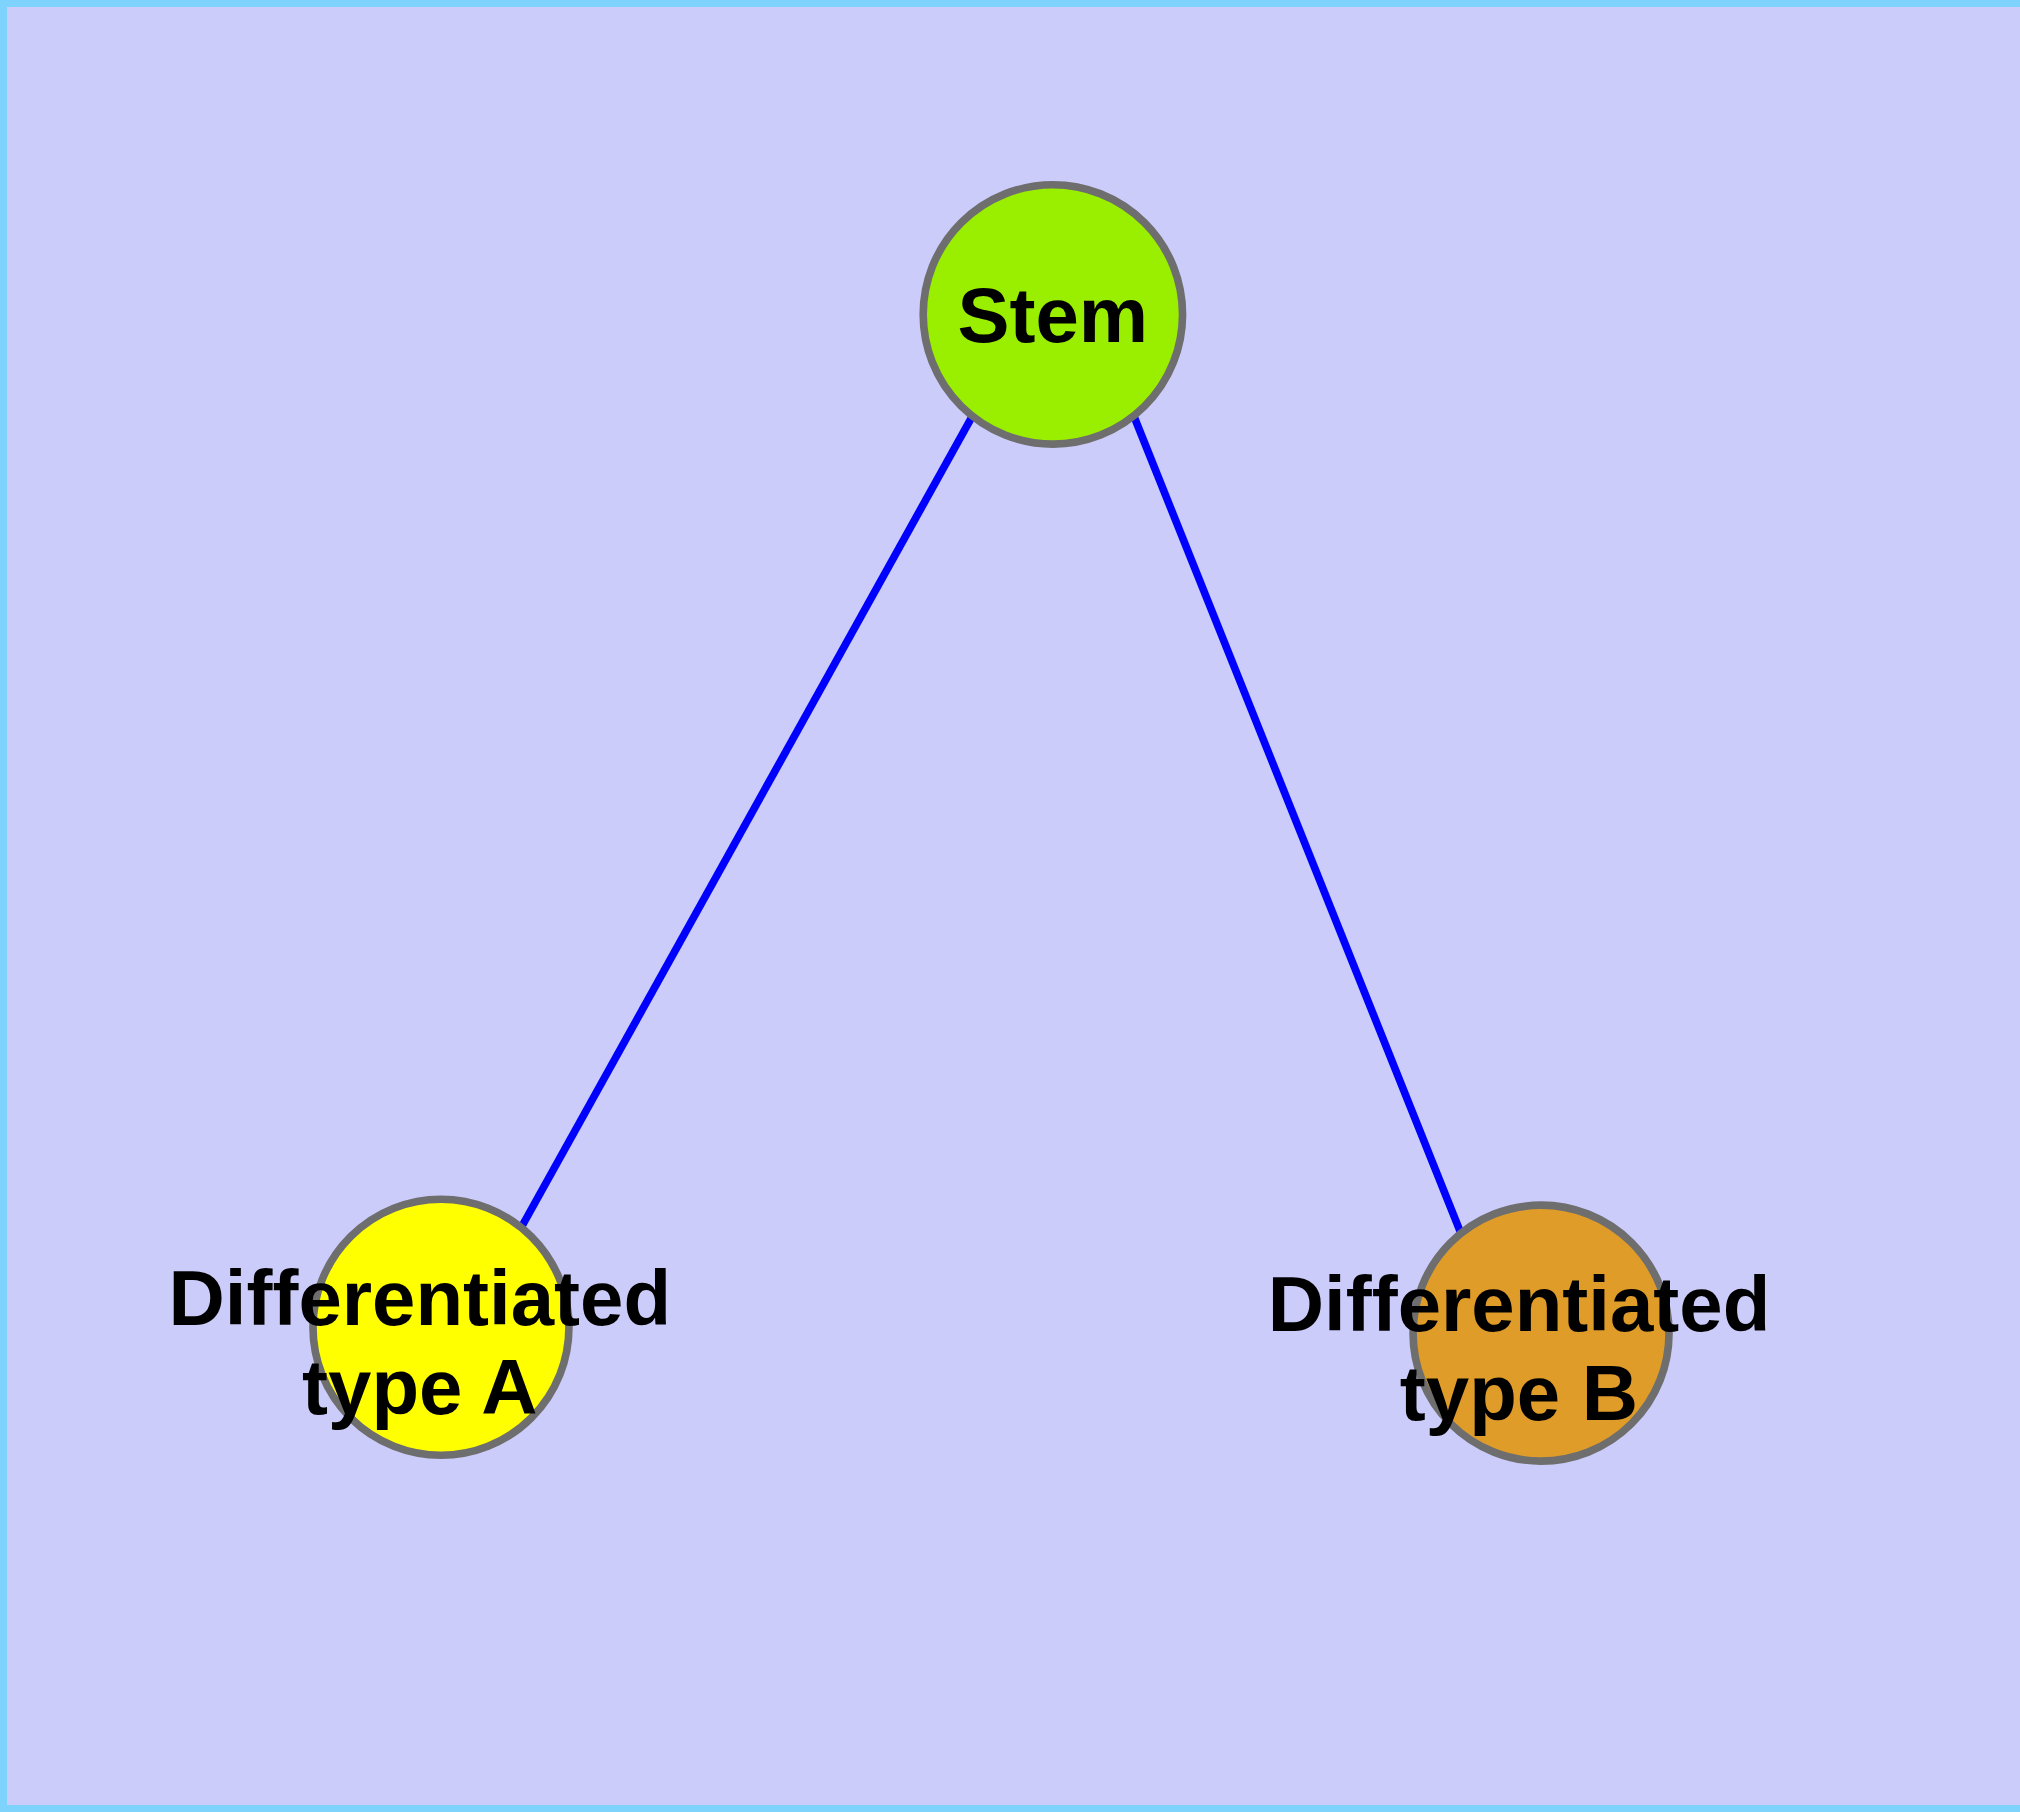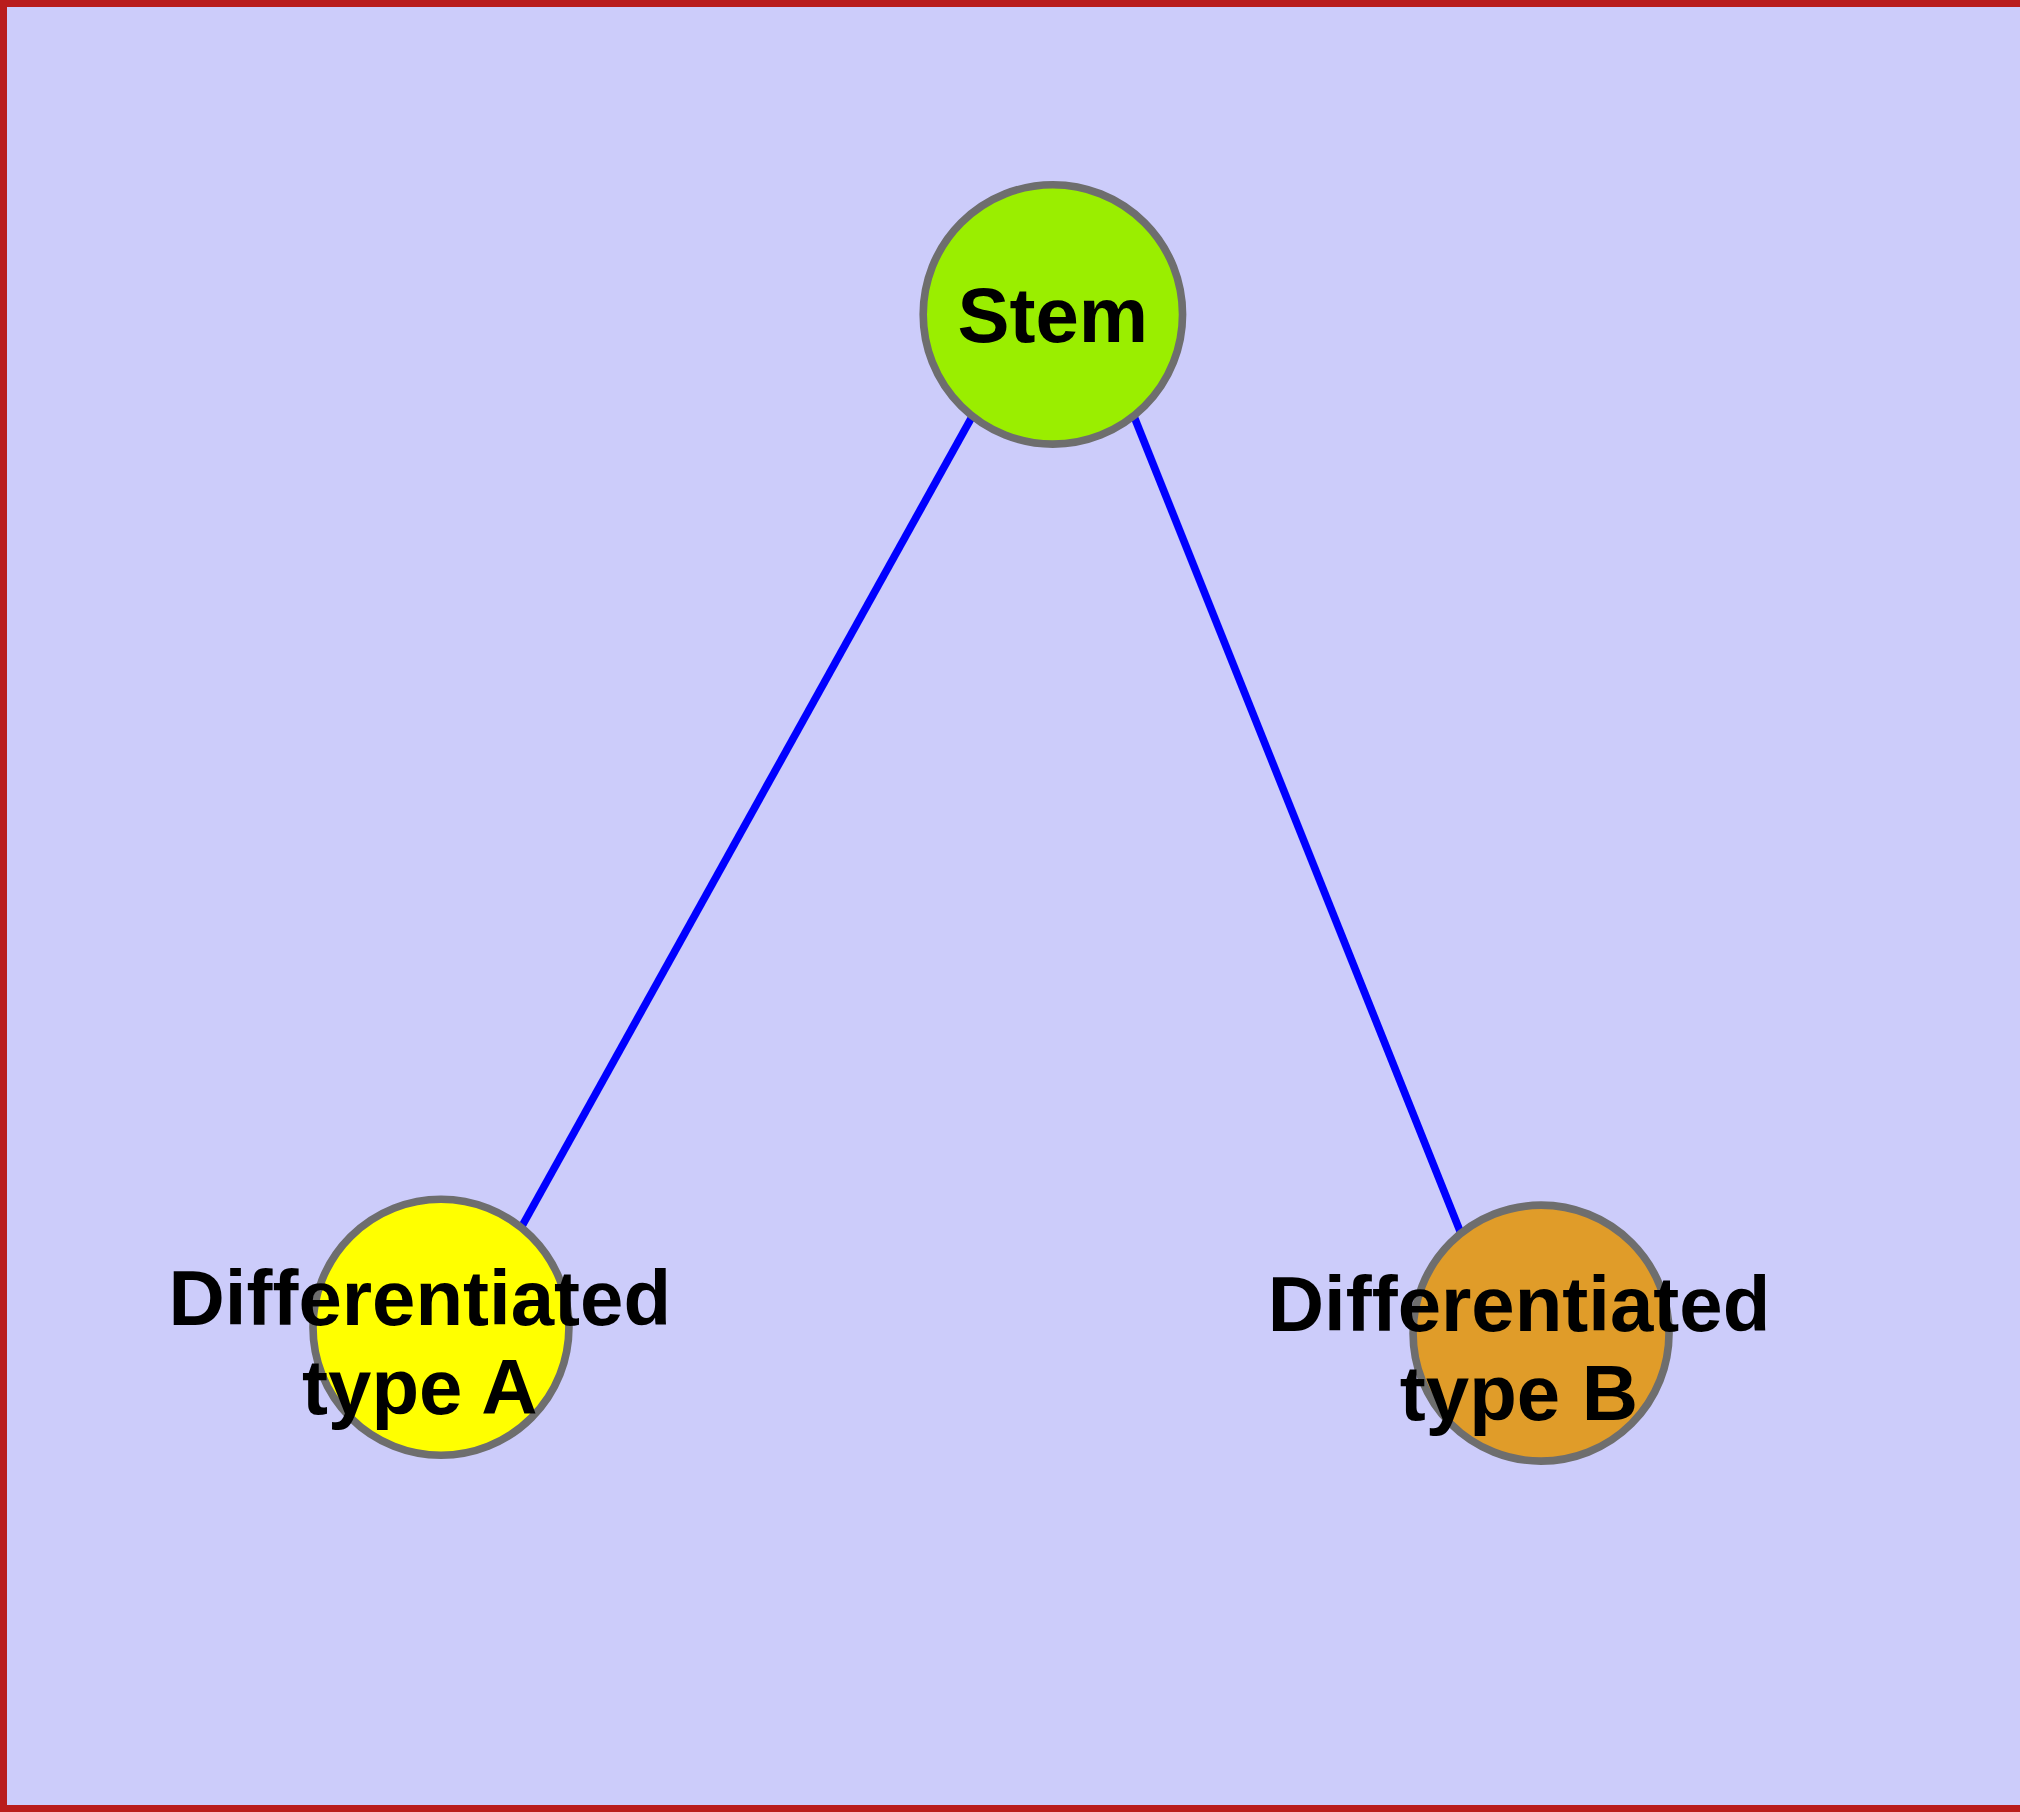--- a/index.html
+++ b/index.html
@@ -4,21 +4,21 @@
 <style>
   html, body {
     margin: 0;
     padding: 0;
     background: #ffffff;
   }
   #canvas {
     position: relative;
     width: 2021px;
     height: 1812px;
-    background: #b91c1c;
+    background: #7dd3fc;
     overflow: hidden;
     font-family: "Liberation Sans", sans-serif;
   }
   #plot-area {
     position: absolute;
     left: 6.8px;
     top: 6.8px;
     width: 2014px;
     height: 1798px;
     background: #ccccfa;

